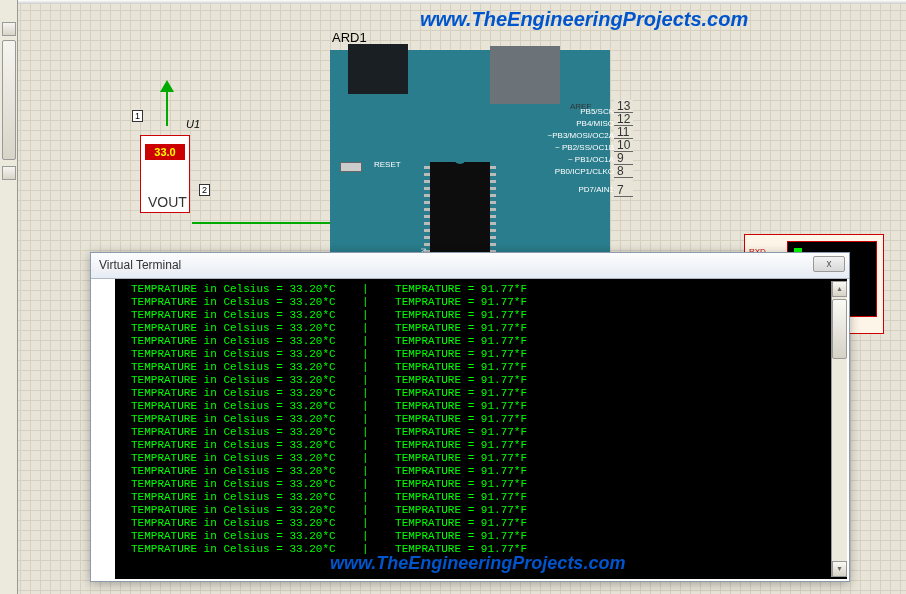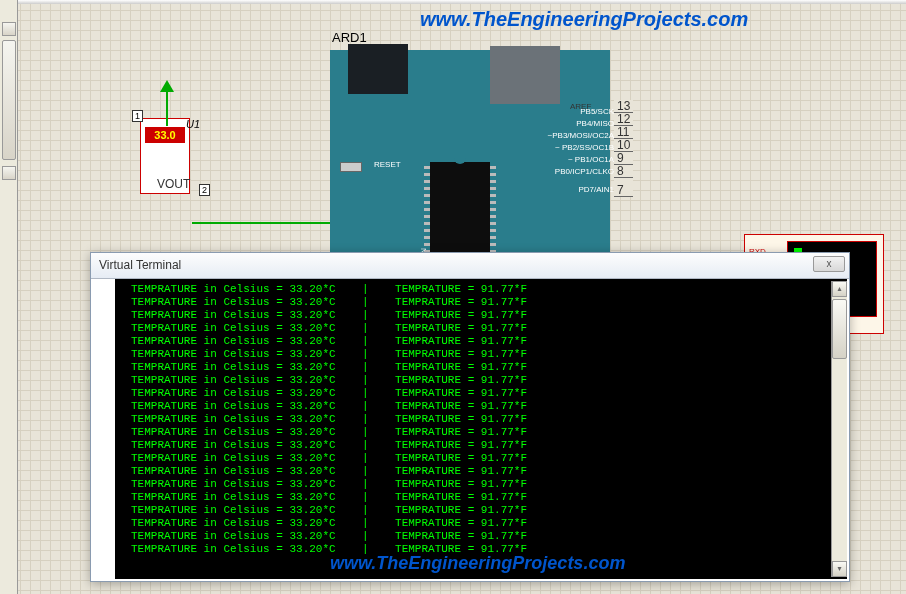--- a/index.html
+++ b/index.html
@@ -28,25 +28,25 @@
 .sb-up{ top:22px; } .sb-down{ top:166px; }
 
 
 .ruler { position:absolute; left:18px; top:0; right:0; height:4px; background:linear-gradient(#fff,#ccc); }
 
 
 .u1-wrap { position:absolute; left:140px; top:90px; }
 .u1-labels { position:absolute; left:6px; top:-2px; font-size:11px;font-style:italic; }
 .pin1-lbl { position:absolute; left:-8px; top:20px; font-size:9px; border:1px solid #333; padding:0 2px; background:#fff; }
 .pin2-lbl { position:absolute; right:-20px; top:94px; font-size:9px; border:1px solid #333; padding:0 2px; background:#fff; }
-.sensor-body { width:50px; border:1px solid #c00; background:#fff; margin-top:28px; }
+.sensor-body { width:50px; border:1px solid #c00; background:#fff; margin-top:45px; }
 .sensor-top { height:4px; background:#fff; }
 .sensor-disp { margin:4px; background:#c00; color:#ff0; font-size:11px; font-weight:bold; text-align:center; padding:2px 0; }
 .sensor-mid { height:28px; }
-.sensor-vout { font-size:12px; text-align:right; padding:2px 16px; color:#333; }
+.sensor-vout { font-size:14px; text-align:right; padding:2px 7px; color:#333; }
 .vcc-arrow { position:absolute; left:20px; top:-10px; width:0; height:0; border-left:7px solid transparent; border-right:7px solid transparent; border-bottom:12px solid #0a0; }
 .vcc-line { position:absolute; left:26px; top:0px; width:2px; height:36px; background:#0a0; }
 .gnd-wire { position:absolute; left:48px; top:128px; width:190px; height:2px; background:#0a0; }
 
 
 .ardu-lbl { position:absolute; left:332px; top:30px; font-size:13px; }
 .arduino { position:absolute; left:330px; top:50px; width:280px; height:210px; background:#2a7d8c; }
 .usb-jack { position:absolute; left:18px; top:-6px; width:60px; height:50px; background:#1a1f24; }
 .pwr-jack { position:absolute; right:50px; top:-4px; width:70px; height:58px; background:#6b7278; }
 .reset-blk { position:absolute; left:10px; top:112px; width:22px; height:10px; background:#ccc; border:1px solid #666; }

